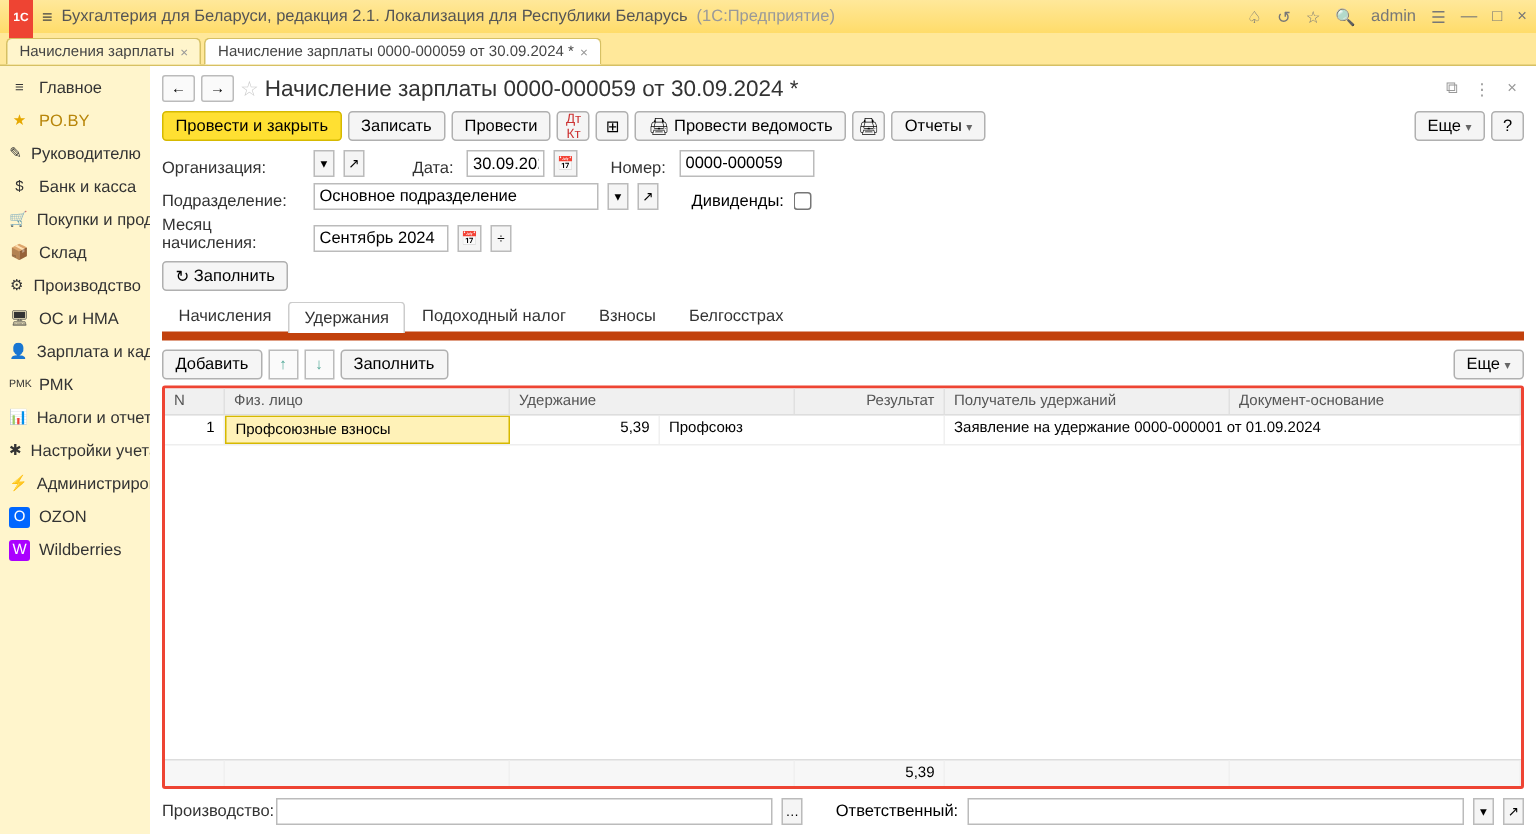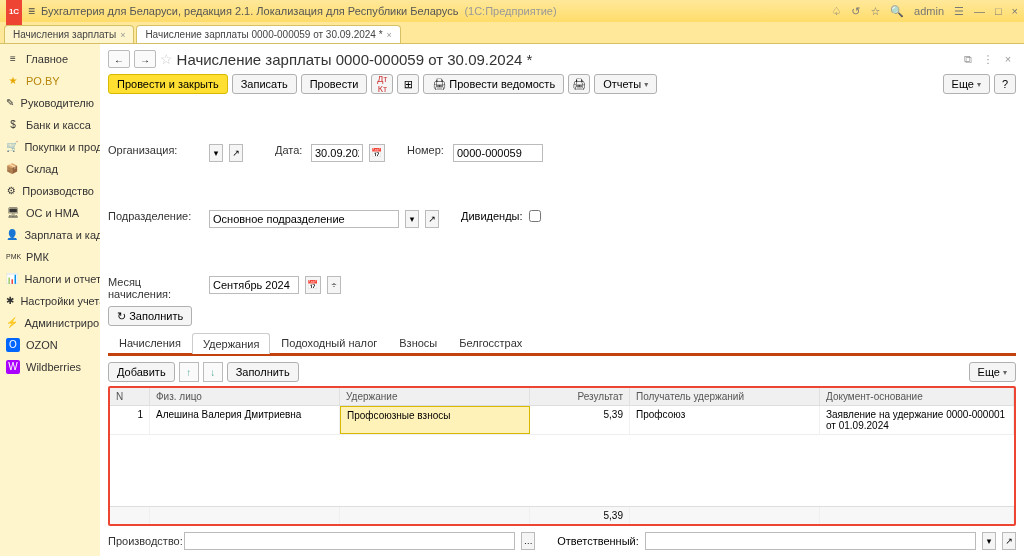--- a/index.html
+++ b/index.html
@@ -38,34 +38,34 @@
 
 
 .toolbar { display: flex; align-items: center; gap: 4px; padding-bottom: 6px; flex-wrap: wrap; }
 .btn { border: 1px solid #b0b0b0; background: #f5f5f5; padding: 2px 8px; font-size: 11px; cursor: pointer; border-radius: 3px; height: 20px; display: inline-flex; align-items: center; gap: 3px; }
 .btn.primary { background: #ffe032; border-color: #d6b900; }
 .btn.icon { width: 22px; padding: 2px 0; justify-content: center; }
 .btn .drop { font-size: 8px; color: #666; }
 
 
 .form { display: flex; flex-direction: column; gap: 4px; padding-bottom: 6px; }
-.frow { display: flex; align-items: flex-start; gap: 6px; margin-top: 44px; }
+.frow { display: flex; align-items: flex-end; gap: 6px; }
 .flabel { width: 95px; color: #333; font-size: 11px; }
 .input { border: 1px solid #bbb; background: #fff; height: 18px; font-size: 11px; padding: 0 3px; }
 .input.w200 { width: 190px; }
 .input.w70 { width: 52px; }
 .dots { border: 1px solid #bbb; background: #f5f5f5; width: 14px; height: 18px; font-size: 9px; cursor: pointer; }
 .cal { width: 16px; height: 18px; border: 1px solid #bbb; background: #f5f5f5; cursor: pointer; font-size: 9px; }
 .chk { width: 12px; height: 12px; }
 
 
 .fillbar { padding-bottom: 6px; }
 
 
-.inner-tabs { display: flex; border-bottom: 3px solid #c2410c; }
+.inner-tabs { display: flex; border-bottom: 6px solid #c2410c; }
 .itab { padding: 4px 10px; font-size: 11px; color: #333; cursor: pointer; border: 1px solid transparent; border-bottom: none; }
 .itab.active { border-color: #ccc; background: #fff; border-radius: 3px 3px 0 0; position: relative; top: 1px; }
 
 
 .tbl-toolbar { display: flex; align-items: center; gap: 4px; padding: 6px 0 4px 0; }
 .tbl-toolbar .spacer { flex: 1; }
 .arrow-btn { border: 1px solid #bbb; background: #fafafa; width: 20px; height: 20px; cursor: pointer; font-size: 10px; color: #5a9; }
 
 
 .table-wrap { border: 2px solid #e43; border-radius: 2px; flex: 1; display: flex; flex-direction: column; background: #fff; min-height: 0; }
@@ -289,21 +289,20 @@
         <div class="th col-n">N</div>
         <div class="th col-person">Физ. лицо</div>
         <div class="th col-ded">Удержание</div>
         <div class="th col-res">Результат</div>
         <div class="th col-rec">Получатель удержаний</div>
         <div class="th col-doc">Документ-основание</div>
       </div>
       <div class="tbody">
         <div class="trow">
           <div class="td col-n" style="text-align:right">1</div>
-          <div class="td col-person">Алешина Валерия Дмитриевна</div>
           <div class="td col-ded selected">Профсоюзные взносы</div>
           <div class="td col-res">5,39</div>
           <div class="td col-rec">Профсоюз</div>
           <div class="td col-doc">Заявление на удержание 0000-000001 от 01.09.2024</div>
         </div>
       </div>
       <div class="tfoot">
         <div class="td col-n"></div>
         <div class="td col-person"></div>
         <div class="td col-ded"></div>

